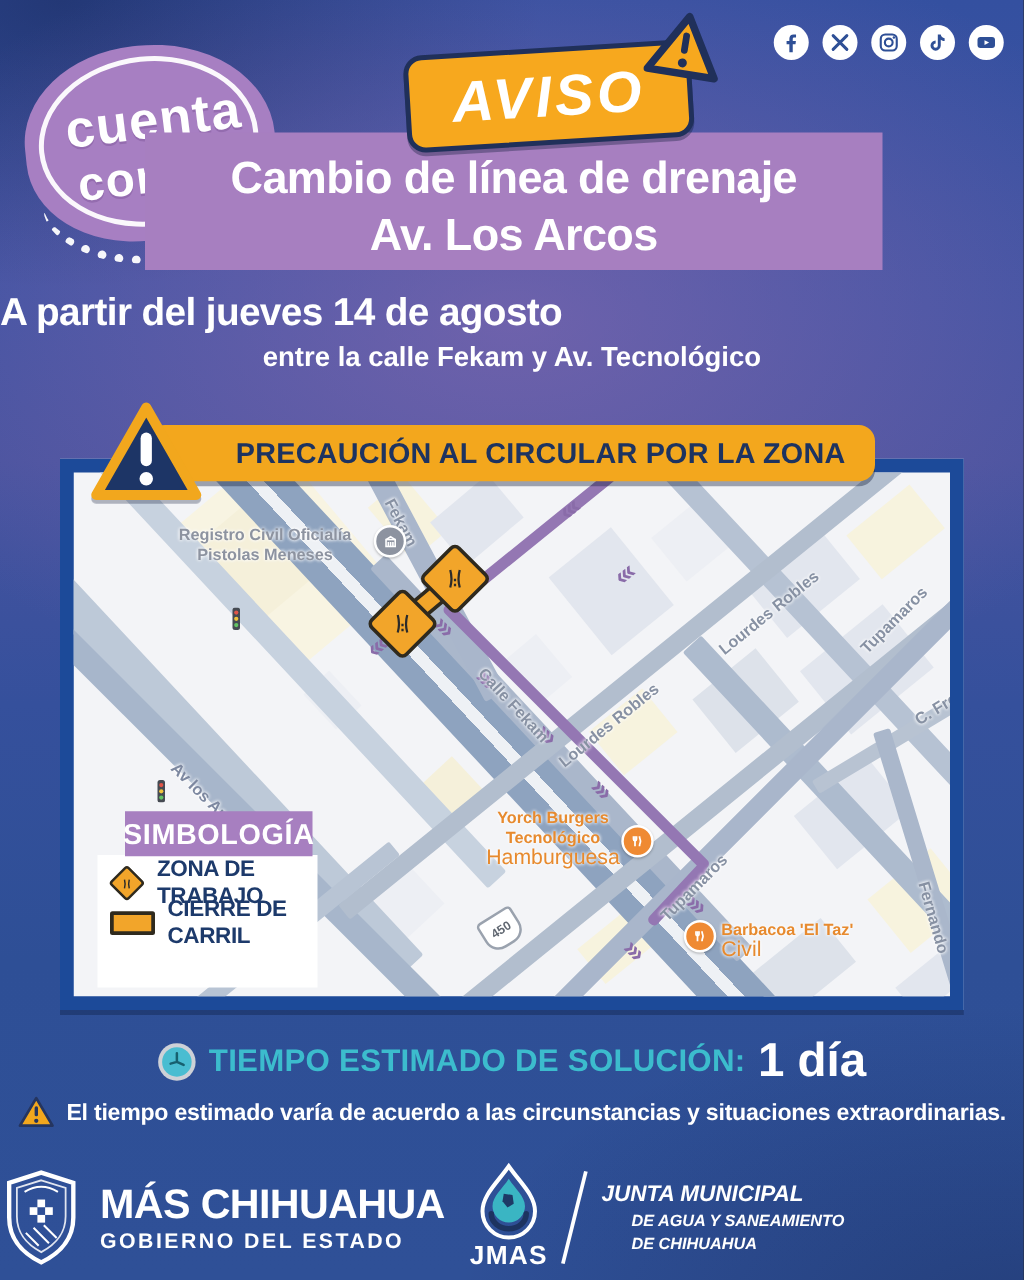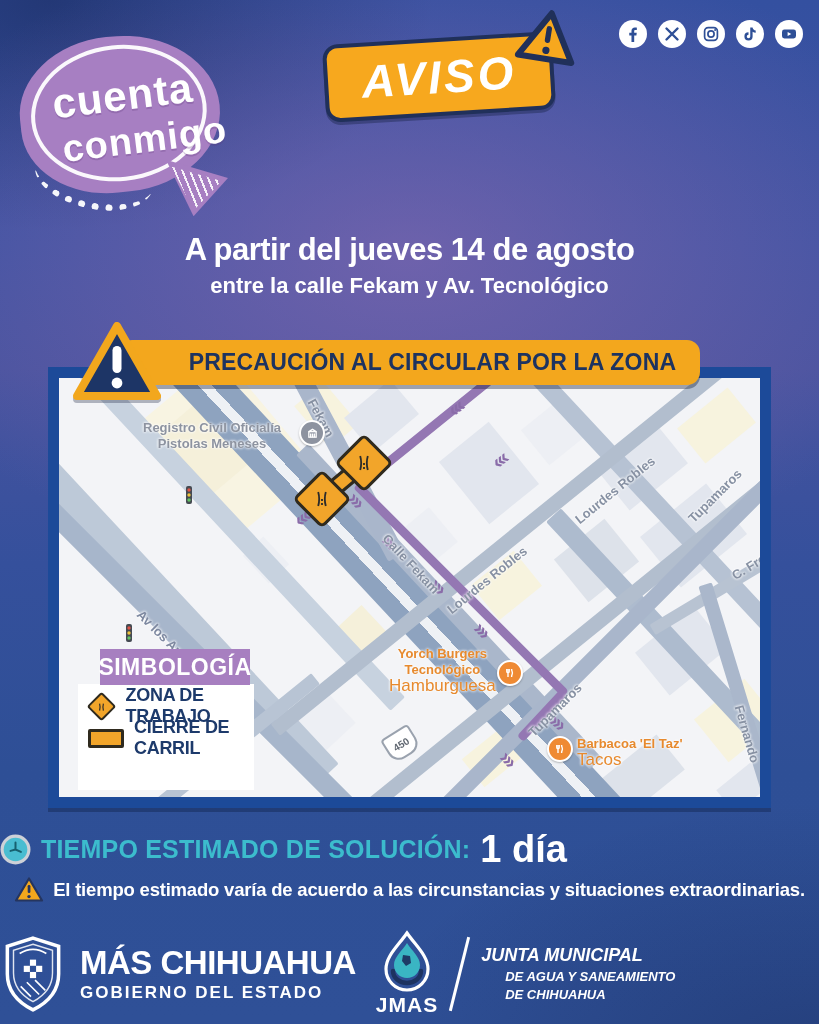--- a/index.html
+++ b/index.html
@@ -27,21 +27,21 @@
   .sicon svg{width:16px;height:16px;}
   
   .aviso-wrap{position:absolute;left:318px;top:30px;width:270px;height:90px;z-index:6;}
   .aviso-box{position:absolute;left:6px;top:8px;width:222px;height:70px;background:#f7a81e;border:4px solid #20305a;border-radius:15px;transform:rotate(-3.5deg);display:flex;align-items:center;justify-content:center;box-shadow:0 3px 0 rgba(15,25,55,.35);}
   .aviso-box span{color:#fff;font-size:46px;font-weight:bold;font-style:italic;letter-spacing:3px;}
   .aviso-tri{position:absolute;left:198px;top:-22px;transform:rotate(9deg);}
   
   .title-banner{position:absolute;left:116px;top:106px;width:590px;height:110px;background:#a77fc0;z-index:2;display:flex;flex-direction:column;align-items:center;justify-content:center;padding-top:8px;box-sizing:border-box;}
   .title-banner div{color:#fff;font-size:36px;font-weight:bold;line-height:46px;letter-spacing:-.5px;text-align:center;}
   
-  .date-line{position:absolute;left:0;right:0;top:232px;text-align:center;color:#fff;font-size:31px;font-weight:bold;letter-spacing:-.5px;}
+  .date-line{position:absolute;left:0;right:0;top:232px;color:#fff;font-size:31px;font-weight:bold;letter-spacing:-.5px;}
   .scope-line{position:absolute;left:0;right:0;top:273px;text-align:center;color:#fff;font-size:22px;font-weight:bold;}
   
   .caution-row{position:absolute;left:0;right:0;top:340px;display:flex;justify-content:center;z-index:5;}
   .caution-pill{position:relative;background:#f3a71d;border-radius:13px;height:45px;display:flex;align-items:center;padding:0 24px 0 70px;box-shadow:0 4px 0 rgba(15,25,55,.38);}
   .caution-pill span{color:#1d3360;font-size:23px;font-weight:bold;letter-spacing:.2px;}
   .caution-tri{position:absolute;left:-48px;top:-20px;filter:drop-shadow(0 3px 0 rgba(15,25,55,.3));}
   
   .map-frame{position:absolute;left:48px;top:367px;width:723px;height:441px;border:11px solid #1c4a99;box-sizing:border-box;background:#f3f4f7;z-index:3;box-shadow:0 4px 0 rgba(10,25,60,.35);}
   .map-inner{position:absolute;inset:0;overflow:hidden;}
   .layer{position:absolute;inset:0;}
@@ -65,21 +65,21 @@
   .legend-box{position:absolute;left:19px;top:306px;width:176px;height:106px;background:#fff;z-index:5;padding:6px 0 0 10px;box-sizing:border-box;}
   .legend-title{position:absolute;left:41px;top:271px;width:150px;height:36px;background:#a77fc0;z-index:6;display:flex;align-items:center;justify-content:center;color:#fff;font-size:23px;font-weight:bold;letter-spacing:.5px;}
   .legend-row{display:flex;align-items:center;height:32px;gap:10px;}
   .legend-ico{width:36px;display:flex;justify-content:center;}
   .legend-label{color:#1d3a6b;font-size:18px;font-weight:bold;letter-spacing:-.3px;}
   .l-diamond{width:17px;height:17px;background:#f2a52a;border:2px solid #2f2a1e;border-radius:3px;transform:rotate(45deg);display:flex;align-items:center;justify-content:center;}
   .l-diamond svg{transform:rotate(-45deg);}
   .l-rect{width:30px;height:13px;background:#f2a52a;border:3px solid #2f2a1e;border-radius:2px;}
   .l-line{width:32px;height:7px;background:#a07fc0;border-radius:3px;}
   
-  .time-row{position:absolute;left:0;right:0;top:828px;display:flex;align-items:center;gap:10px;z-index:2;}
+  .time-row{position:absolute;left:0;right:0;top:828px;display:flex;align-items:center;justify-content:center;gap:10px;z-index:2;}
   .time-label{color:#3cbccd;font-size:25px;font-weight:bold;letter-spacing:.2px;}
   .time-value{color:#fff;font-size:38px;font-weight:bold;}
   .disc-row{position:absolute;left:0;right:0;top:876px;display:flex;align-items:center;justify-content:center;gap:9px;}
   .disc-text{color:#fff;font-size:18.5px;font-weight:bold;letter-spacing:-.2px;}
   
   .footer{position:absolute;left:0;right:0;top:930px;display:flex;align-items:center;gap:14px;}
   .estado-block{display:flex;flex-direction:column;color:#fff;line-height:1;}
   .estado-l1{font-size:33px;font-weight:bold;letter-spacing:-.5px;}
   .estado-l2{font-size:29px;font-weight:bold;margin-top:3px;}
   .estado-l3{font-size:17px;font-weight:bold;letter-spacing:2px;margin-top:5px;}
@@ -138,20 +138,24 @@
     <div class="aviso-box">
       <span>AVISO</span>
     </div>
     <svg class="aviso-tri" width="64" height="58" viewBox="0 0 64 58">
       <polygon points="32,5 59,51 5,51" fill="#f7a81e" stroke="#20305a" stroke-width="6" stroke-linejoin="round"></polygon>
       <rect x="29.3" y="18" width="5.4" height="17" rx="2.7" fill="#20305a"></rect>
       <circle cx="32" cy="42.5" r="3.6" fill="#20305a"></circle>
     </svg>
   </div>
 
+  <div class="title-banner">
+    <div>Cambio de línea de drenaje</div>
+    <div>Av. Los Arcos</div>
+  </div>
 
   <div class="date-line">A partir del jueves 14 de agosto</div>
   <div class="scope-line">entre la calle Fekam y Av. Tecnológico</div>
 
   <div class="caution-row">
     <div class="caution-pill">
       <svg class="caution-tri" width="92" height="84" viewBox="0 0 92 84">
         <polygon points="46,6 86,76 6,76" fill="#1d3566" stroke="#f2a71d" stroke-width="8" stroke-linejoin="round"></polygon>
         <rect x="41.5" y="26" width="9" height="27" rx="4.5" fill="#fff"></rect>
         <circle cx="46" cy="63" r="5.4" fill="#fff"></circle>
@@ -277,21 +281,21 @@
       </div>
       <span class="pin" style="left:438px;top:282px;">
         <svg width="10" height="10" viewBox="0 0 10 10" stroke="#fff" stroke-width="1.4" fill="none">
             <path d="M3 1v8M6.6 1c0 2 .8 2.6 .8 4 0 1.6-.8 1.4-.8 4"></path>
             <path d="M1.8 1v2.4a1.2 1.2 0 0 0 2.4 0V1"></path>
           </svg>
       </span>
 
       <div class="poi poi-orange" style="left:518px;top:358px;text-align:left;">
         <div>Barbacoa 'El Taz'</div>
-        <div class="poi-sub">Tacos</div>
+        <div class="poi-sub">Civil</div>
       </div>
       <span class="pin" style="left:488px;top:358px;">
         <svg width="10" height="10" viewBox="0 0 10 10" stroke="#fff" stroke-width="1.4" fill="none">
             <path d="M3 1v8M6.6 1c0 2 .8 2.6 .8 4 0 1.6-.8 1.4-.8 4"></path>
             <path d="M1.8 1v2.4a1.2 1.2 0 0 0 2.4 0V1"></path>
           </svg>
       </span>
 
       <div class="legend-title">SIMBOLOGÍA</div>
       <div class="legend-box">

